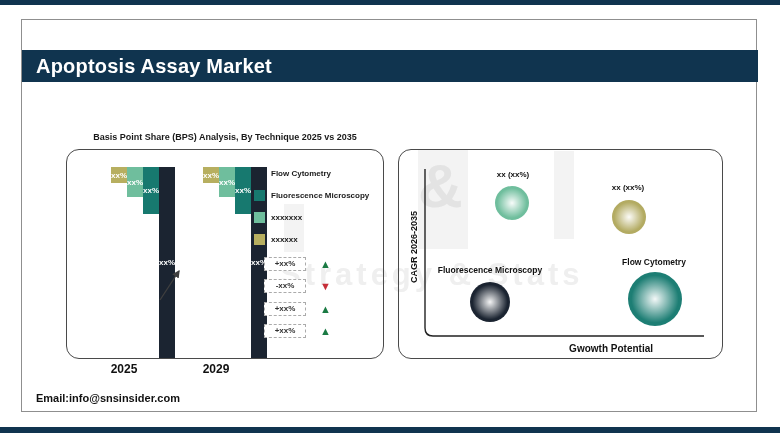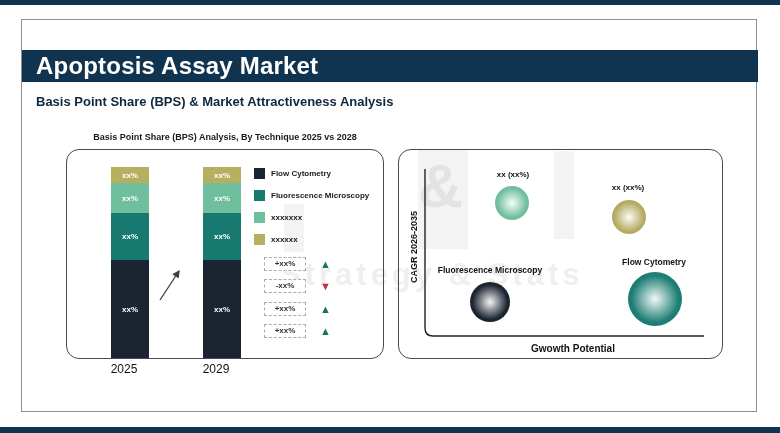--- a/index.html
+++ b/index.html
@@ -15,37 +15,37 @@
 
   
   .wm { position:absolute; z-index:0; font-weight:bold; user-select:none; }
   .wm-block  { position:absolute; z-index:0; background:#f3f3f3; }
   .wm-amp      { left:396px; top:130px; font-size:62px; color:#e3e3e3; }
   .wm-insider  { left:334px; top:195px; font-size:30px; letter-spacing:11px; color:#e9e9e9; }
   .wm-strategy { left:258px; top:237px; font-size:31px; letter-spacing:4px; color:#efefef; }
 
   .titlebar { position:absolute; left:0; top:30px; width:736px; height:32px;
               background:#10344f; z-index:2; display:flex; align-items:center; }
-  .titlebar h1 { color:#ffffff; font-size:24px; font-weight:bold; padding-left:14px; letter-spacing:.2px; }
+  .titlebar h1 { color:#ffffff; font-size:20px; font-weight:bold; padding-left:14px; letter-spacing:.2px; }
 
   .subtitle { position:absolute; left:14px; top:74px; font-size:13px; font-weight:bold;
               color:#10273c; z-index:2; }
 
   .chart-title { position:absolute; top:112px; font-size:9px; font-weight:bold; color:#1a1a1a;
                  text-align:center; z-index:2; }
   .chart-title.left  { left:44px;  width:318px; }
   .chart-title.right { left:376px; width:325px; }
 
   .panel { position:absolute; top:129px; height:210px; border:1px solid #4a4a4a;
            border-radius:13px; z-index:1; overflow:hidden; background:transparent; }
   .panel.left-panel  { left:44px;  width:318px; }
   .panel.right-panel { left:376px; width:325px; }
 
   
-  .bar { position:absolute; top:17px; bottom:0; width:48px; display:flex; flex-direction:column;padding-left:10px; }
+  .bar { position:absolute; top:17px; bottom:0; width:48px; display:flex; flex-direction:row;padding-left:10px; }
   .bar.b2025 { left:34px; }
   .bar.b2035 { left:126px; }
   .seg { display:flex; align-items:center; justify-content:center; }
   .seg span { color:#ffffff; font-size:8px; font-weight:600; }
   .seg.h-khaki { height:16px; }
   .seg.h-sea   { height:30px; }
   .seg.h-teal  { height:47px; }
   .seg.h-navy  { flex:1; }
 
   .trend-arrow { position:absolute; left:88px; top:112px; }
@@ -55,30 +55,30 @@
   .swatch { width:11px; height:11px; margin-right:6px; flex:0 0 auto; }
   .legend-item span.lbl { font-size:8px; font-weight:600; color:#1a1a1a; white-space:nowrap; }
 
   .chg { position:absolute; left:197px; height:14px; display:flex; align-items:center;justify-content:flex-end; }
   .chg .box { width:42px; height:14px; border:1px dashed #ababab; text-align:center;
               font-size:8px; font-weight:600; color:#333333; line-height:12px; background:#ffffff; }
   .chg .tri { margin-left:14px; font-size:11px; line-height:14px; }
   .chg.r1 { top:107px; } .chg.r2 { top:129px; } .chg.r3 { top:152px; } .chg.r4 { top:174px; }
 
   .year-label { position:absolute; top:342px; width:60px; text-align:center;
-                font-size:12px; font-weight:normal; color:#111111; z-index:2; }
+                font-size:12px; font-weight:bold; color:#111111; z-index:2; }
   .year-label.y2025 { left:72px; }
   .year-label.y2035 { left:164px; }
 
   
   .axes { position:absolute; left:0; top:0; }
   .y-axis-label { position:absolute; left:-69px; top:91px; width:170px; height:12px;
                   text-align:center; transform:rotate(-90deg);
                   font-size:9px; font-weight:bold; color:#111111; }
-  .x-axis-label { position:absolute; left:94px; top:193px; width:160px; text-align:center;
+  .x-axis-label { position:absolute; left:94px; top:193px; width:160px; text-align:right;
                   font-size:10px; font-weight:bold; color:#111111; }
 
   .bubble { position:absolute; border-radius:50%; }
   .bubble::before { content:""; position:absolute; inset:0; border-radius:50%;
                     background:radial-gradient(circle at 50% 50%, rgba(255,255,255,.95) 0%, rgba(255,255,255,0) 62%); }
   .bub-1 { left:96px;  top:36px;  width:34px; height:34px; }
   .bub-2 { left:213px; top:50px;  width:34px; height:34px; }
   .bub-3 { left:71px;  top:132px; width:40px; height:40px; }
   .bub-4 { left:229px; top:122px; width:54px; height:54px; }
 
@@ -101,23 +101,22 @@
   <div class="wm-block" style="left:396px; top:129px; width:50px; height:100px;"></div>
   <div class="wm-block" style="left:262px; top:184px; width:20px; height:48px;"></div>
   <div class="wm-block" style="left:532px; top:131px; width:20px; height:88px;"></div>
   <div class="wm wm-amp">&amp;</div>
   <div class="wm wm-strategy">Strategy &amp; Stats</div>
 
   <div class="titlebar" style="background-color: rgb(16, 52, 79);">
     <h1>Apoptosis Assay Market</h1>
   </div>
 
-  <div class="subtitle">Basis Point Share (BPS) &amp; Market Attractiveness Analysis</div>
-
-  <div class="chart-title left">Basis Point Share (BPS) Analysis, By Technique 2025 vs 2028</div>
+
+  <div class="chart-title left">Basis Point Share (BPS) Analysis, By Technique 2025 vs 2035</div>
 
   <div class="panel left-panel">
 
     <div class="bar b2025">
       <div class="seg h-khaki" style="background-color: rgb(183, 175, 96);">
           <span>xx%</span>
         </div>
       <div class="seg h-sea" style="background-color: rgb(111, 190, 157);">
           <span>xx%</span>
         </div>
@@ -206,15 +205,16 @@
     <div class="bubble-label blb-2">xx (xx%)</div>
     <div class="bubble-label blb-3">Fluorescence Microscopy</div>
     <div class="bubble-label blb-4">Flow Cytometry</div>
 
     <div class="bubble bub-1" style="background-color: rgb(111, 190, 157);"></div>
     <div class="bubble bub-2" style="background-color: rgb(179, 171, 98);"></div>
     <div class="bubble bub-3" style="background-color: rgb(27, 36, 49);"></div>
     <div class="bubble bub-4" style="background-color: rgb(29, 126, 116);"></div>
   </div>
 
+  <div class="footer-email">Email:info@snsinsider.com</div>
 </div>
 
 <div class="strip bottom" style="background-color: rgb(16, 52, 79);"></div>
 
 </body></html>

